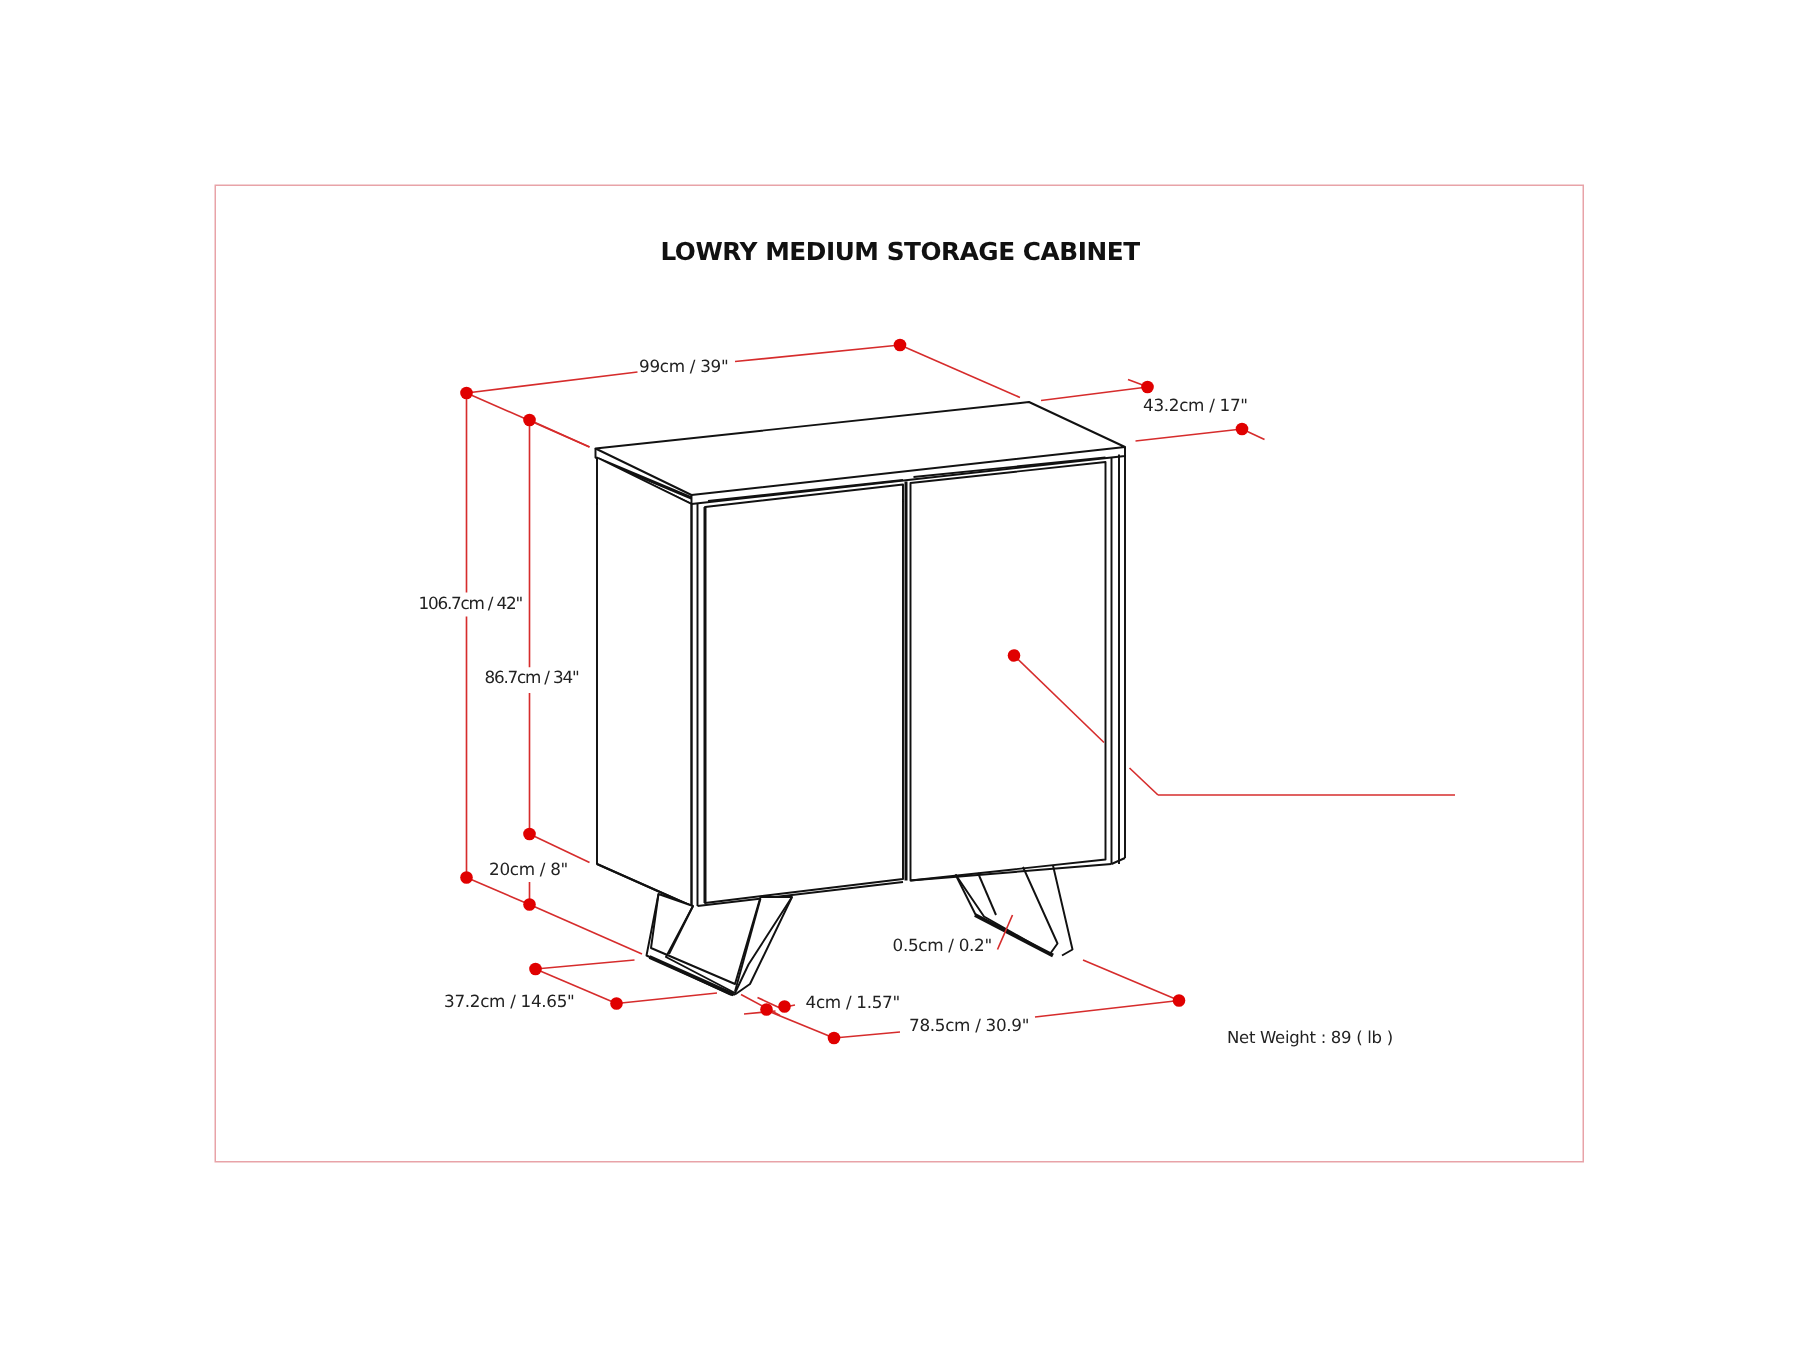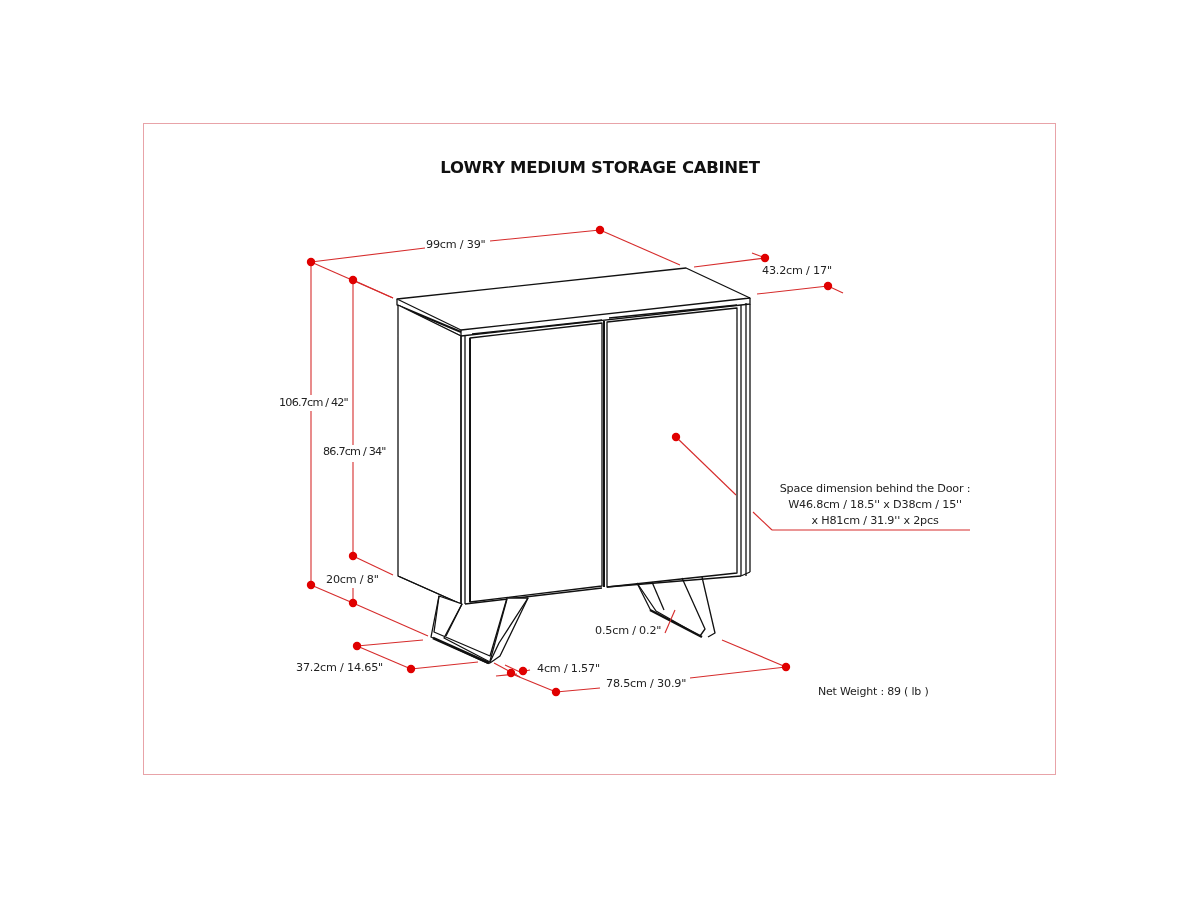--- a/index.html
+++ b/index.html
@@ -143,20 +143,15 @@
   <div class="lbl" style="left:426px; top:238px;">99cm / 39"</div>
   <div class="lbl" style="left:762px; top:264px;">43.2cm / 17"</div>
   <div class="lbl cond" style="left:279px; top:396px;">106.7cm / 42"</div>
   <div class="lbl cond" style="left:323px; top:445px;">86.7cm / 34"</div>
   <div class="lbl" style="left:326px; top:573px;">20cm / 8"</div>
   <div class="lbl" style="left:296px; top:661px;">37.2cm / 14.65"</div>
   <div class="lbl" style="left:537px; top:662px;">4cm / 1.57"</div>
   <div class="lbl" style="left:606px; top:677px;">78.5cm / 30.9"</div>
   <div class="lbl" style="left:595px; top:624px;">0.5cm / 0.2"</div>
 
-  <div class="note" style="left:770px; top:481px; width:210px;">
-    <div>Space dimension behind the Door :</div>
-    <div>W46.8cm / 18.5'' x D38cm / 15''</div>
-    <div>x H81cm / 31.9'' x 2pcs</div>
-  </div>
 
   <div class="lbl" style="left:818px; top:685px; font-size:11px;">Net Weight : 89 ( lb )</div>
 </div>
 
 </body></html>

